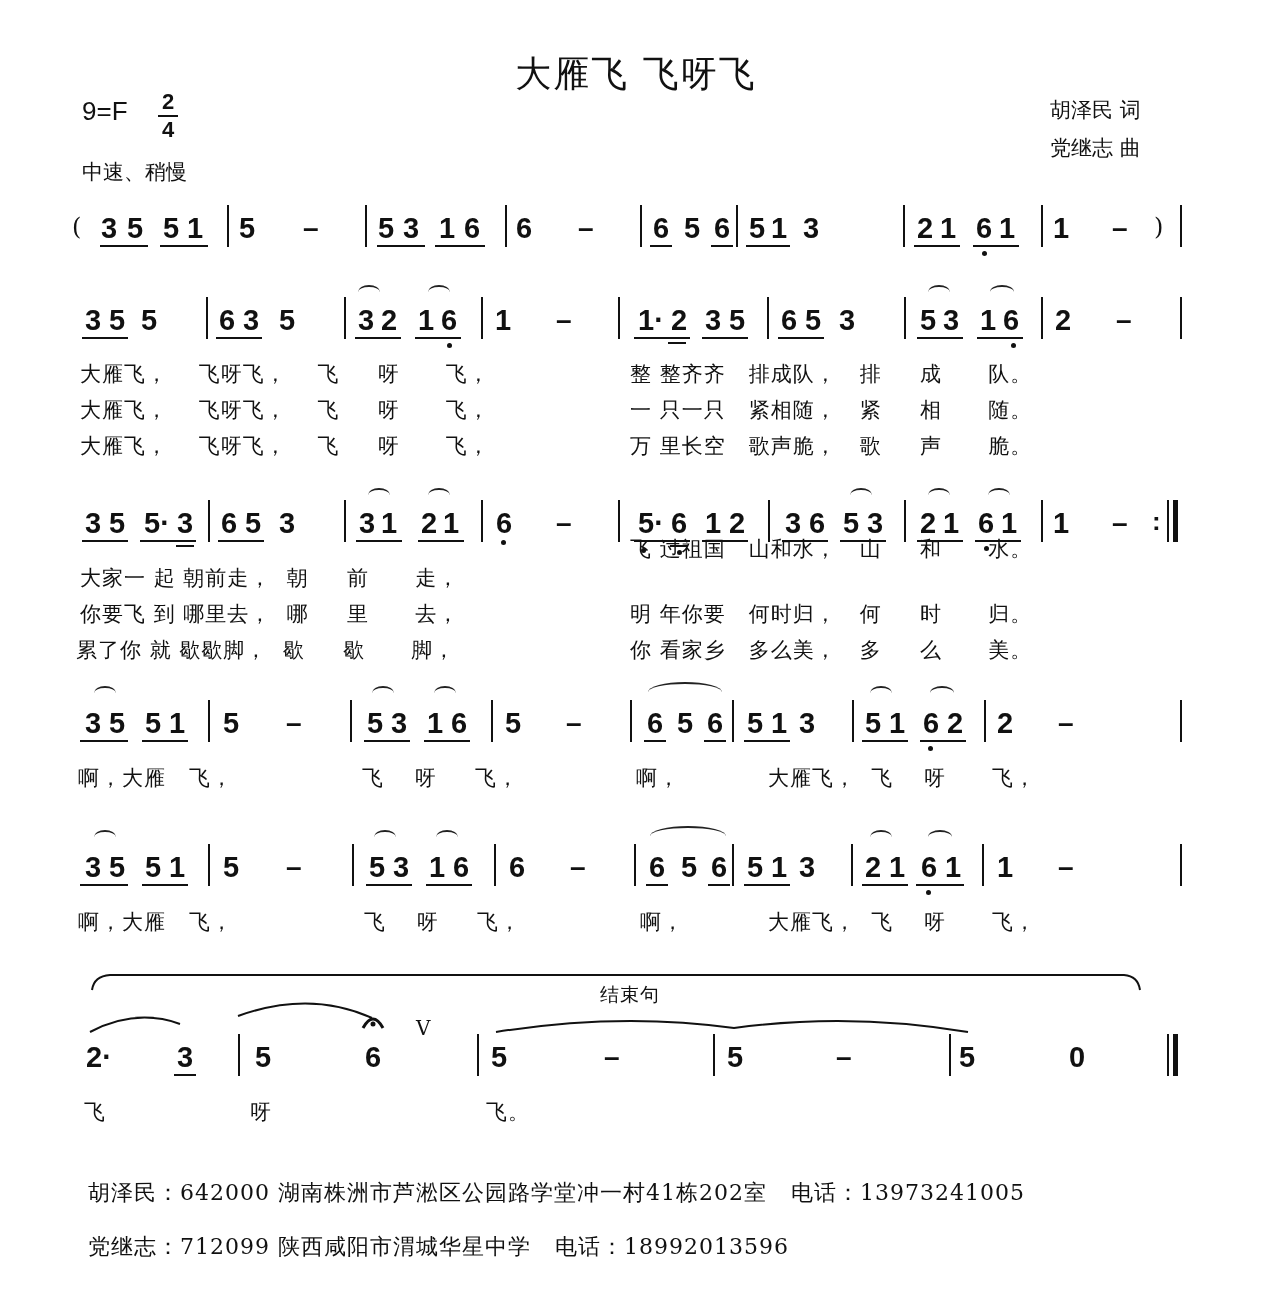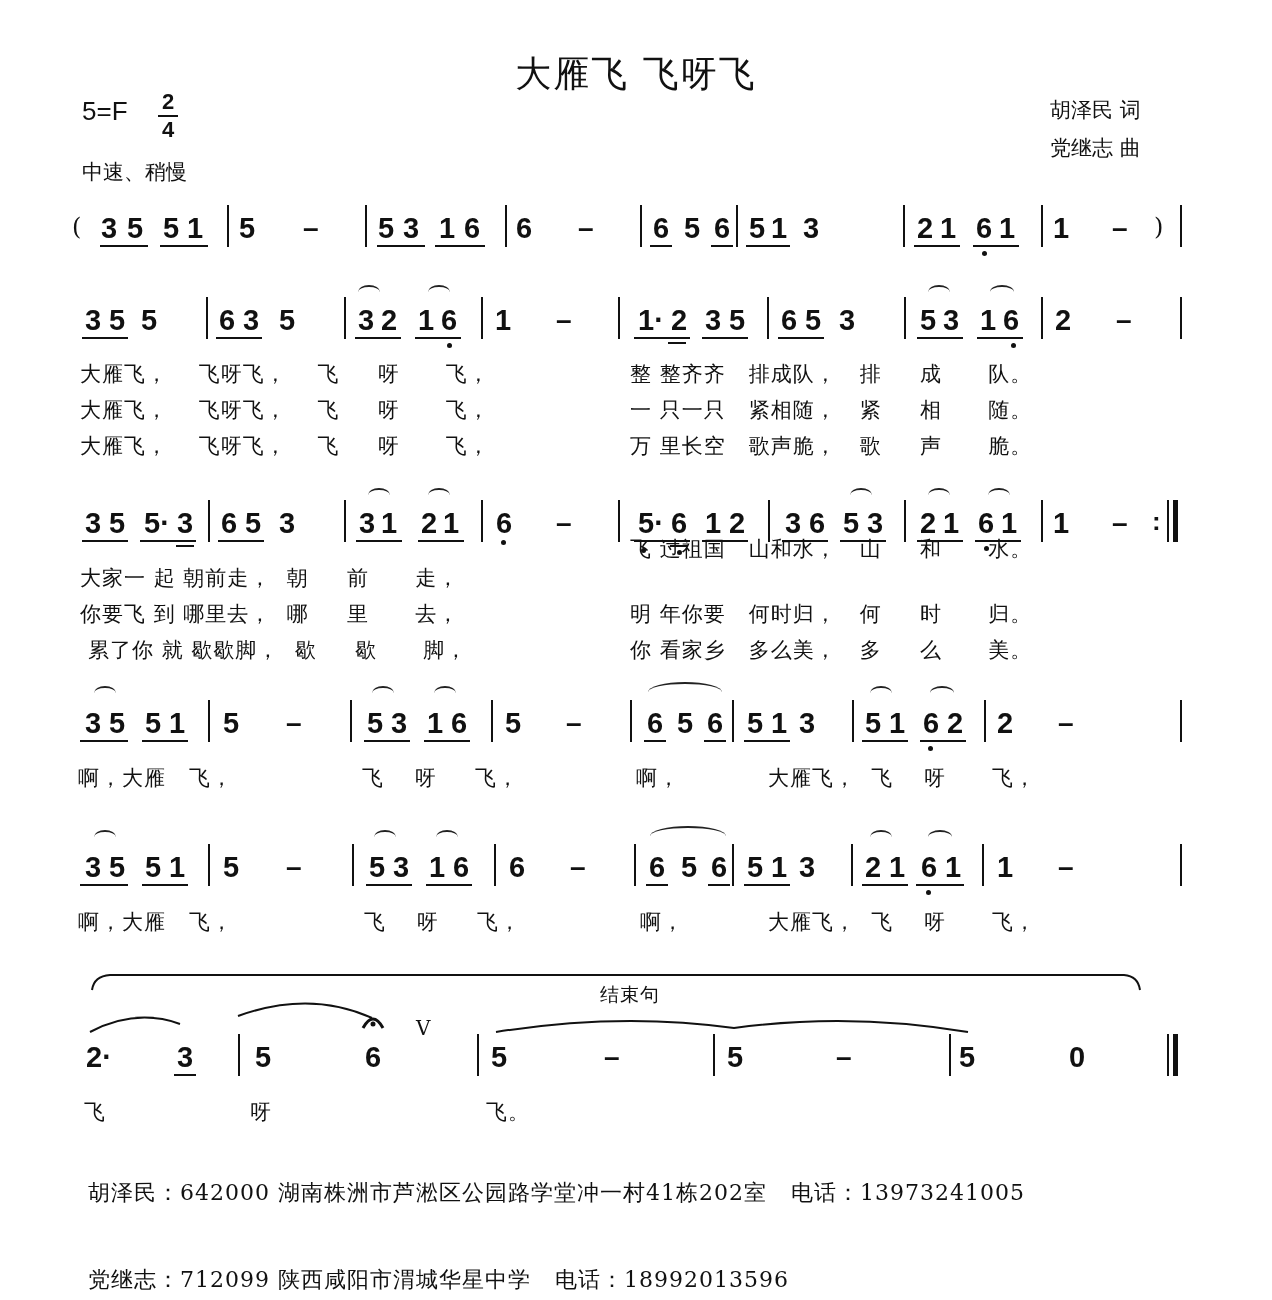--- a/index.html
+++ b/index.html
@@ -22,21 +22,21 @@
   .paren { position: absolute; font-family: "DejaVu Serif", serif; font-size: 24px; }
   .footer { font-family: "DejaVu Serif", serif; font-size: 22px; left: 88px; white-space: pre; letter-spacing: 1px; }
   .thick { position: absolute; width: 5px; background: #111; height: 42px; }
   .thin { position: absolute; width: 2px; background: #111; height: 42px; }
   .rep { position: absolute; font-family: "Liberation Sans", sans-serif; font-weight: bold; font-size: 26px; }
 </style>
 </head>
 <body>
 
 <div class="abs title">大雁飞  飞呀飞</div>
-<div class="abs key">5=F</div>
+<div class="abs key">9=F</div>
 <div class="abs timesig">
   <div>2</div>
   <div class="bar"></div>
   <div>4</div>
 </div>
 <div class="abs tempo">中速、稍慢</div>
 <div class="abs credit" style="top:96px">胡泽民  词</div>
 <div class="abs credit" style="top:134px">党继志  曲</div>
 
 <div class="abs row" style="top:205px">
@@ -200,21 +200,21 @@
   <div class="dot" style="left:984px;top:46px"></div>
   <div class="bl" style="left:1041px;top:0"></div>
   <span class="n" style="left:1050px;top:8px">1</span>
   <span class="dash" style="left:1112px;top:8px">–</span>
   <span class="rep" style="left:1152px;top:6px">:</span>
   <div class="thin" style="left:1167px;top:0"></div>
   <div class="thick" style="left:1173px;top:0"></div>
 </div>
 <div class="lyr" style="left:80px;top:564px">大家一 起 朝前走，  朝     前      走，</div>
 <div class="lyr" style="left:80px;top:600px">你要飞 到 哪里去，  哪     里      去，</div>
-<div class="lyr" style="left:88px;top:636px">累了你 就 歇歇脚，  歇     歇      脚，</div>
+<div class="lyr" style="left:76px;top:636px">累了你 就 歇歇脚，  歇     歇      脚，</div>
 <div class="lyr" style="left:630px;top:535px">飞 过祖国   山和水，   山     和      水。</div>
 <div class="lyr" style="left:630px;top:600px">明 年你要   何时归，   何     时      归。</div>
 <div class="lyr" style="left:630px;top:636px">你 看家乡   多么美，   多     么      美。</div>
 
 <div class="abs row" style="top:700px">
   <div class="slur" style="left:94px;top:-14px;width:22px"></div>
   <span class="n" style="left:82px;top:8px">3</span>
   <span class="n" style="left:106px;top:8px">5</span>
   <div class="ul" style="left:80px;top:40px;width:48px"></div>
   <span class="n" style="left:142px;top:8px">5</span>
@@ -352,13 +352,13 @@
   <span class="n" style="left:956px;top:8px">5</span>
   <span class="n" style="left:1066px;top:8px">0</span>
   <div class="thin" style="left:1167px;top:0"></div>
   <div class="thick" style="left:1173px;top:0"></div>
 </div>
 <div class="lyr" style="left:84px;top:1098px">飞</div>
 <div class="lyr" style="left:250px;top:1098px">呀</div>
 <div class="lyr" style="left:486px;top:1098px">飞。</div>
 
 <div class="abs footer" style="top:1178px">胡泽民：642000 湖南株洲市芦淞区公园路学堂冲一村41栋202室   电话：13973241005</div>
-<div class="abs footer" style="top:1265px">党继志：712099 陕西咸阳市渭城华星中学   电话：18992013596</div>
+<div class="abs footer" style="top:1232px">党继志：712099 陕西咸阳市渭城华星中学   电话：18992013596</div>
 
 </body></html>

